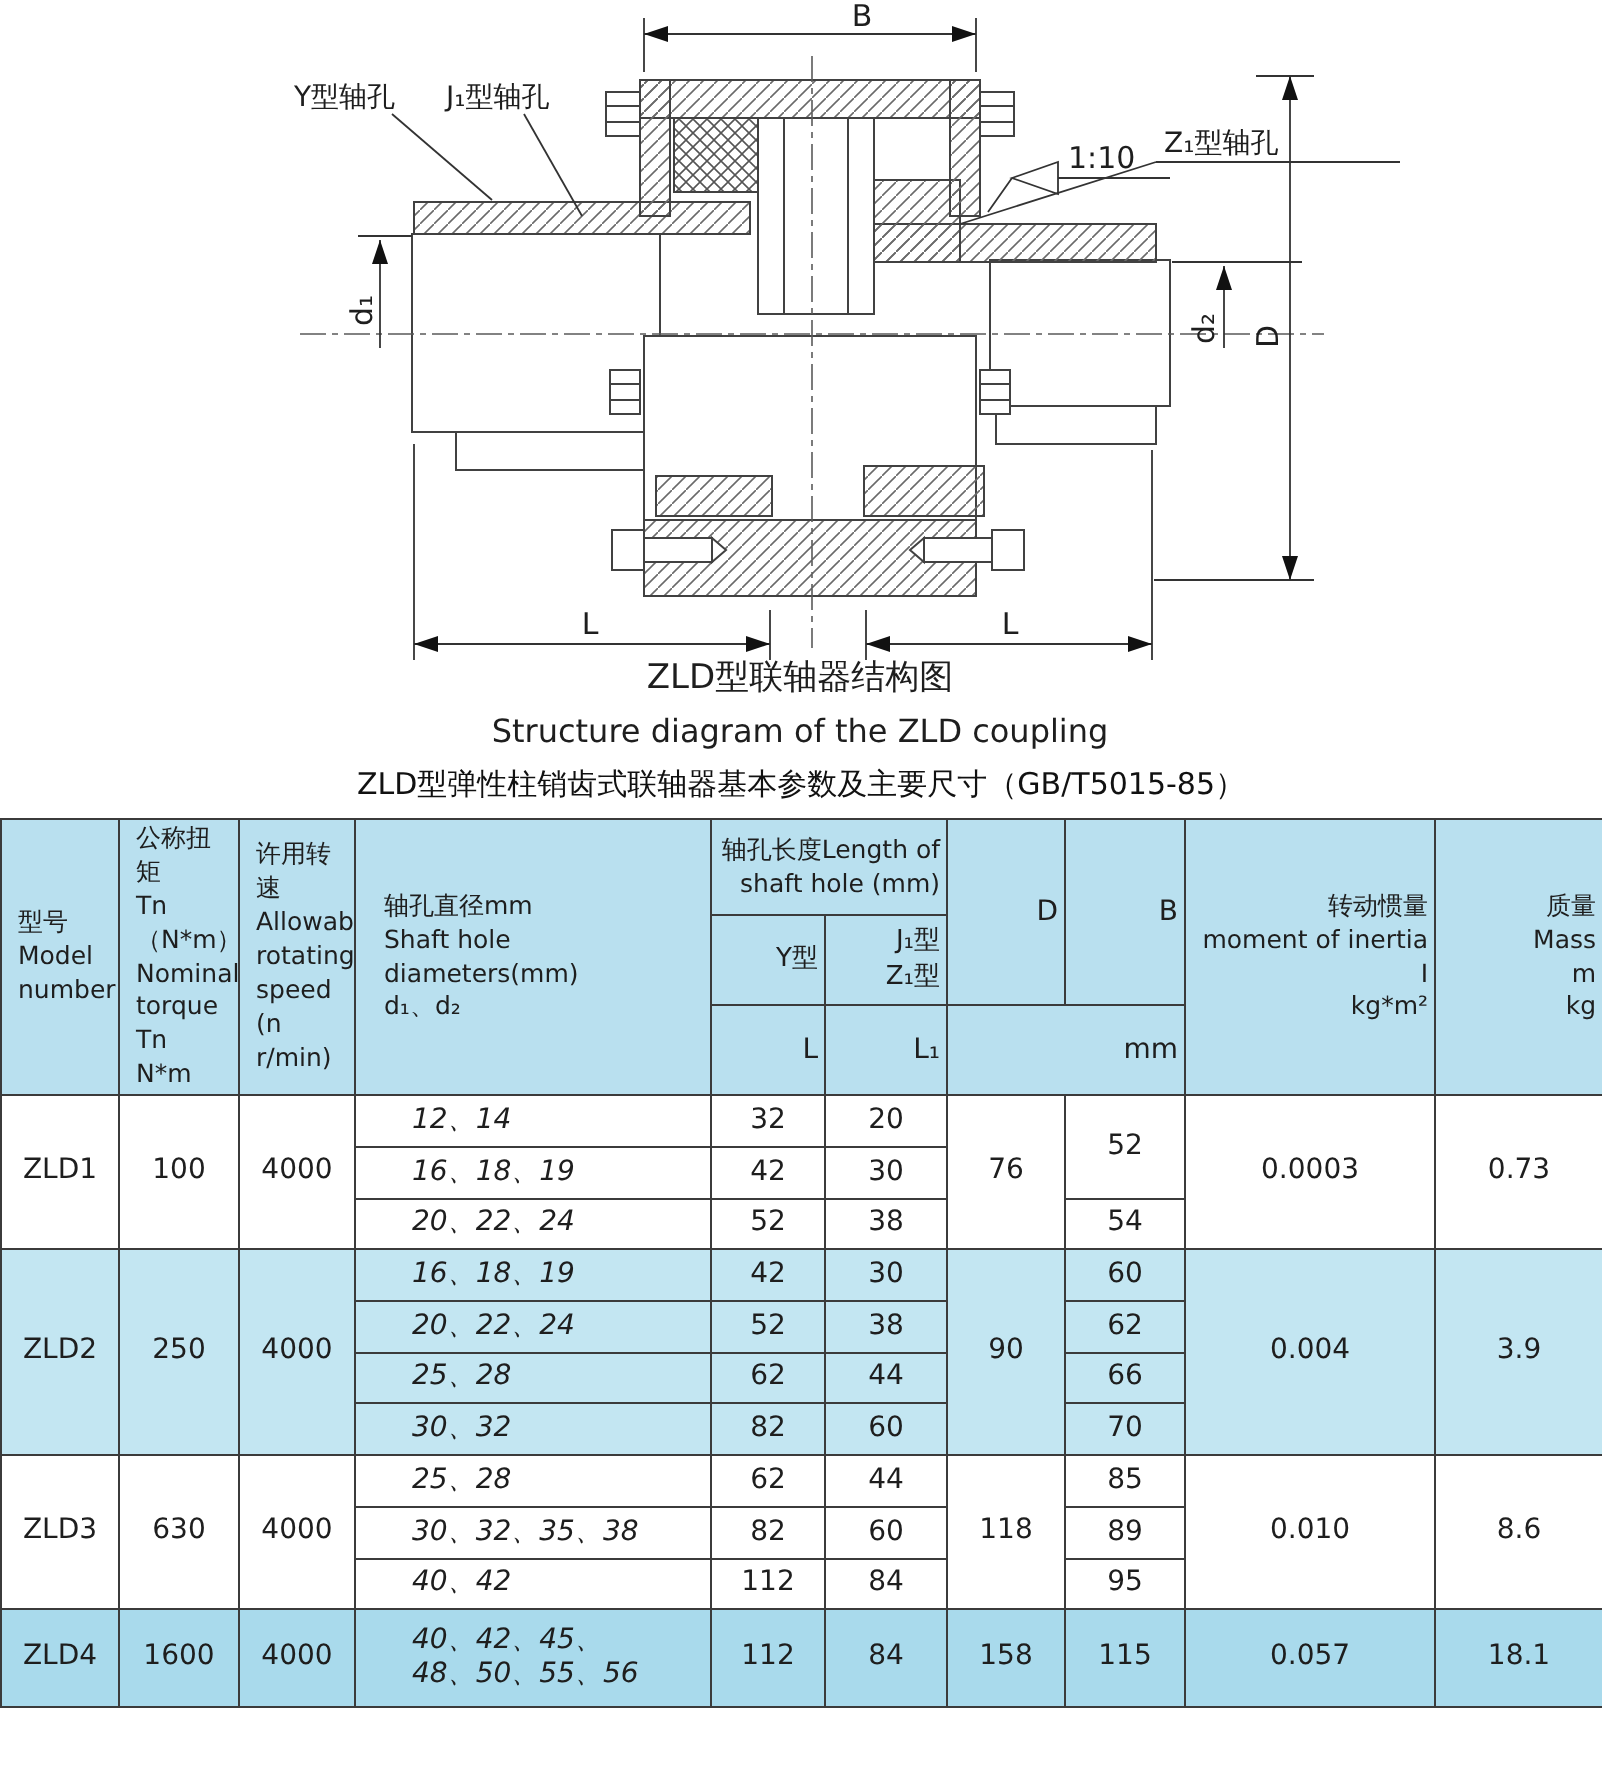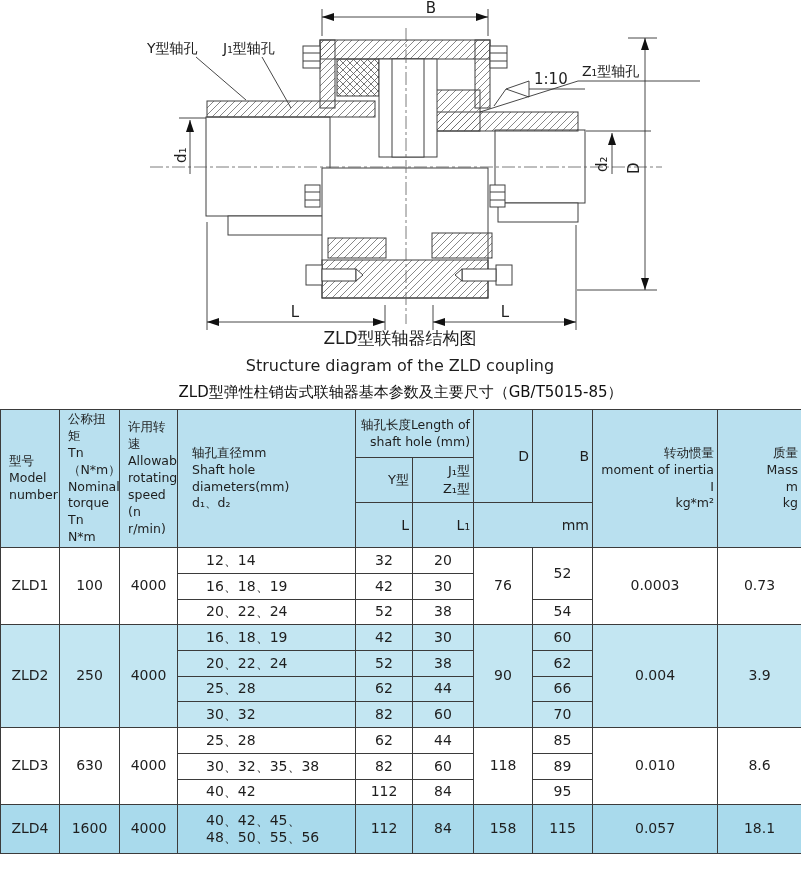--- a/index.html
+++ b/index.html
@@ -16,21 +16,21 @@
   .title-line{width:801px;text-align:center;font-size:15px;color:#111;}
   #title-zh{height:27px;line-height:27px;margin-top:1px;}
   #title-en{height:28px;line-height:28px;}
   
   table#spec{border-collapse:collapse;table-layout:fixed;width:801px;margin-top:3px;}
   #spec td{border:1px solid #3b3b3b;vertical-align:middle;white-space:pre-line;
            font-size:14px;line-height:1.25;padding:0 3px;text-align:center;overflow:hidden;}
   #spec td.hd{font-size:12.5px;line-height:1.35;text-align:right;}
   #spec td.left{text-align:left;padding-left:8px;}
   #spec td.left4{text-align:left;padding-left:14px;}
-  #spec td.dcell{text-align:left;padding-left:28px;}
+  #spec td.dcell{text-align:left;padding-left:28px;font-style:italic;}
   .bg-h{background:#B9E0EF;}
   .bg-a{background:#FFFFFF;}
   .bg-b{background:#C3E6F2;}
   .bg-c{background:#A9DAEC;}
 </style>
 </head>
 <body>
 
 <div id="page">
 

